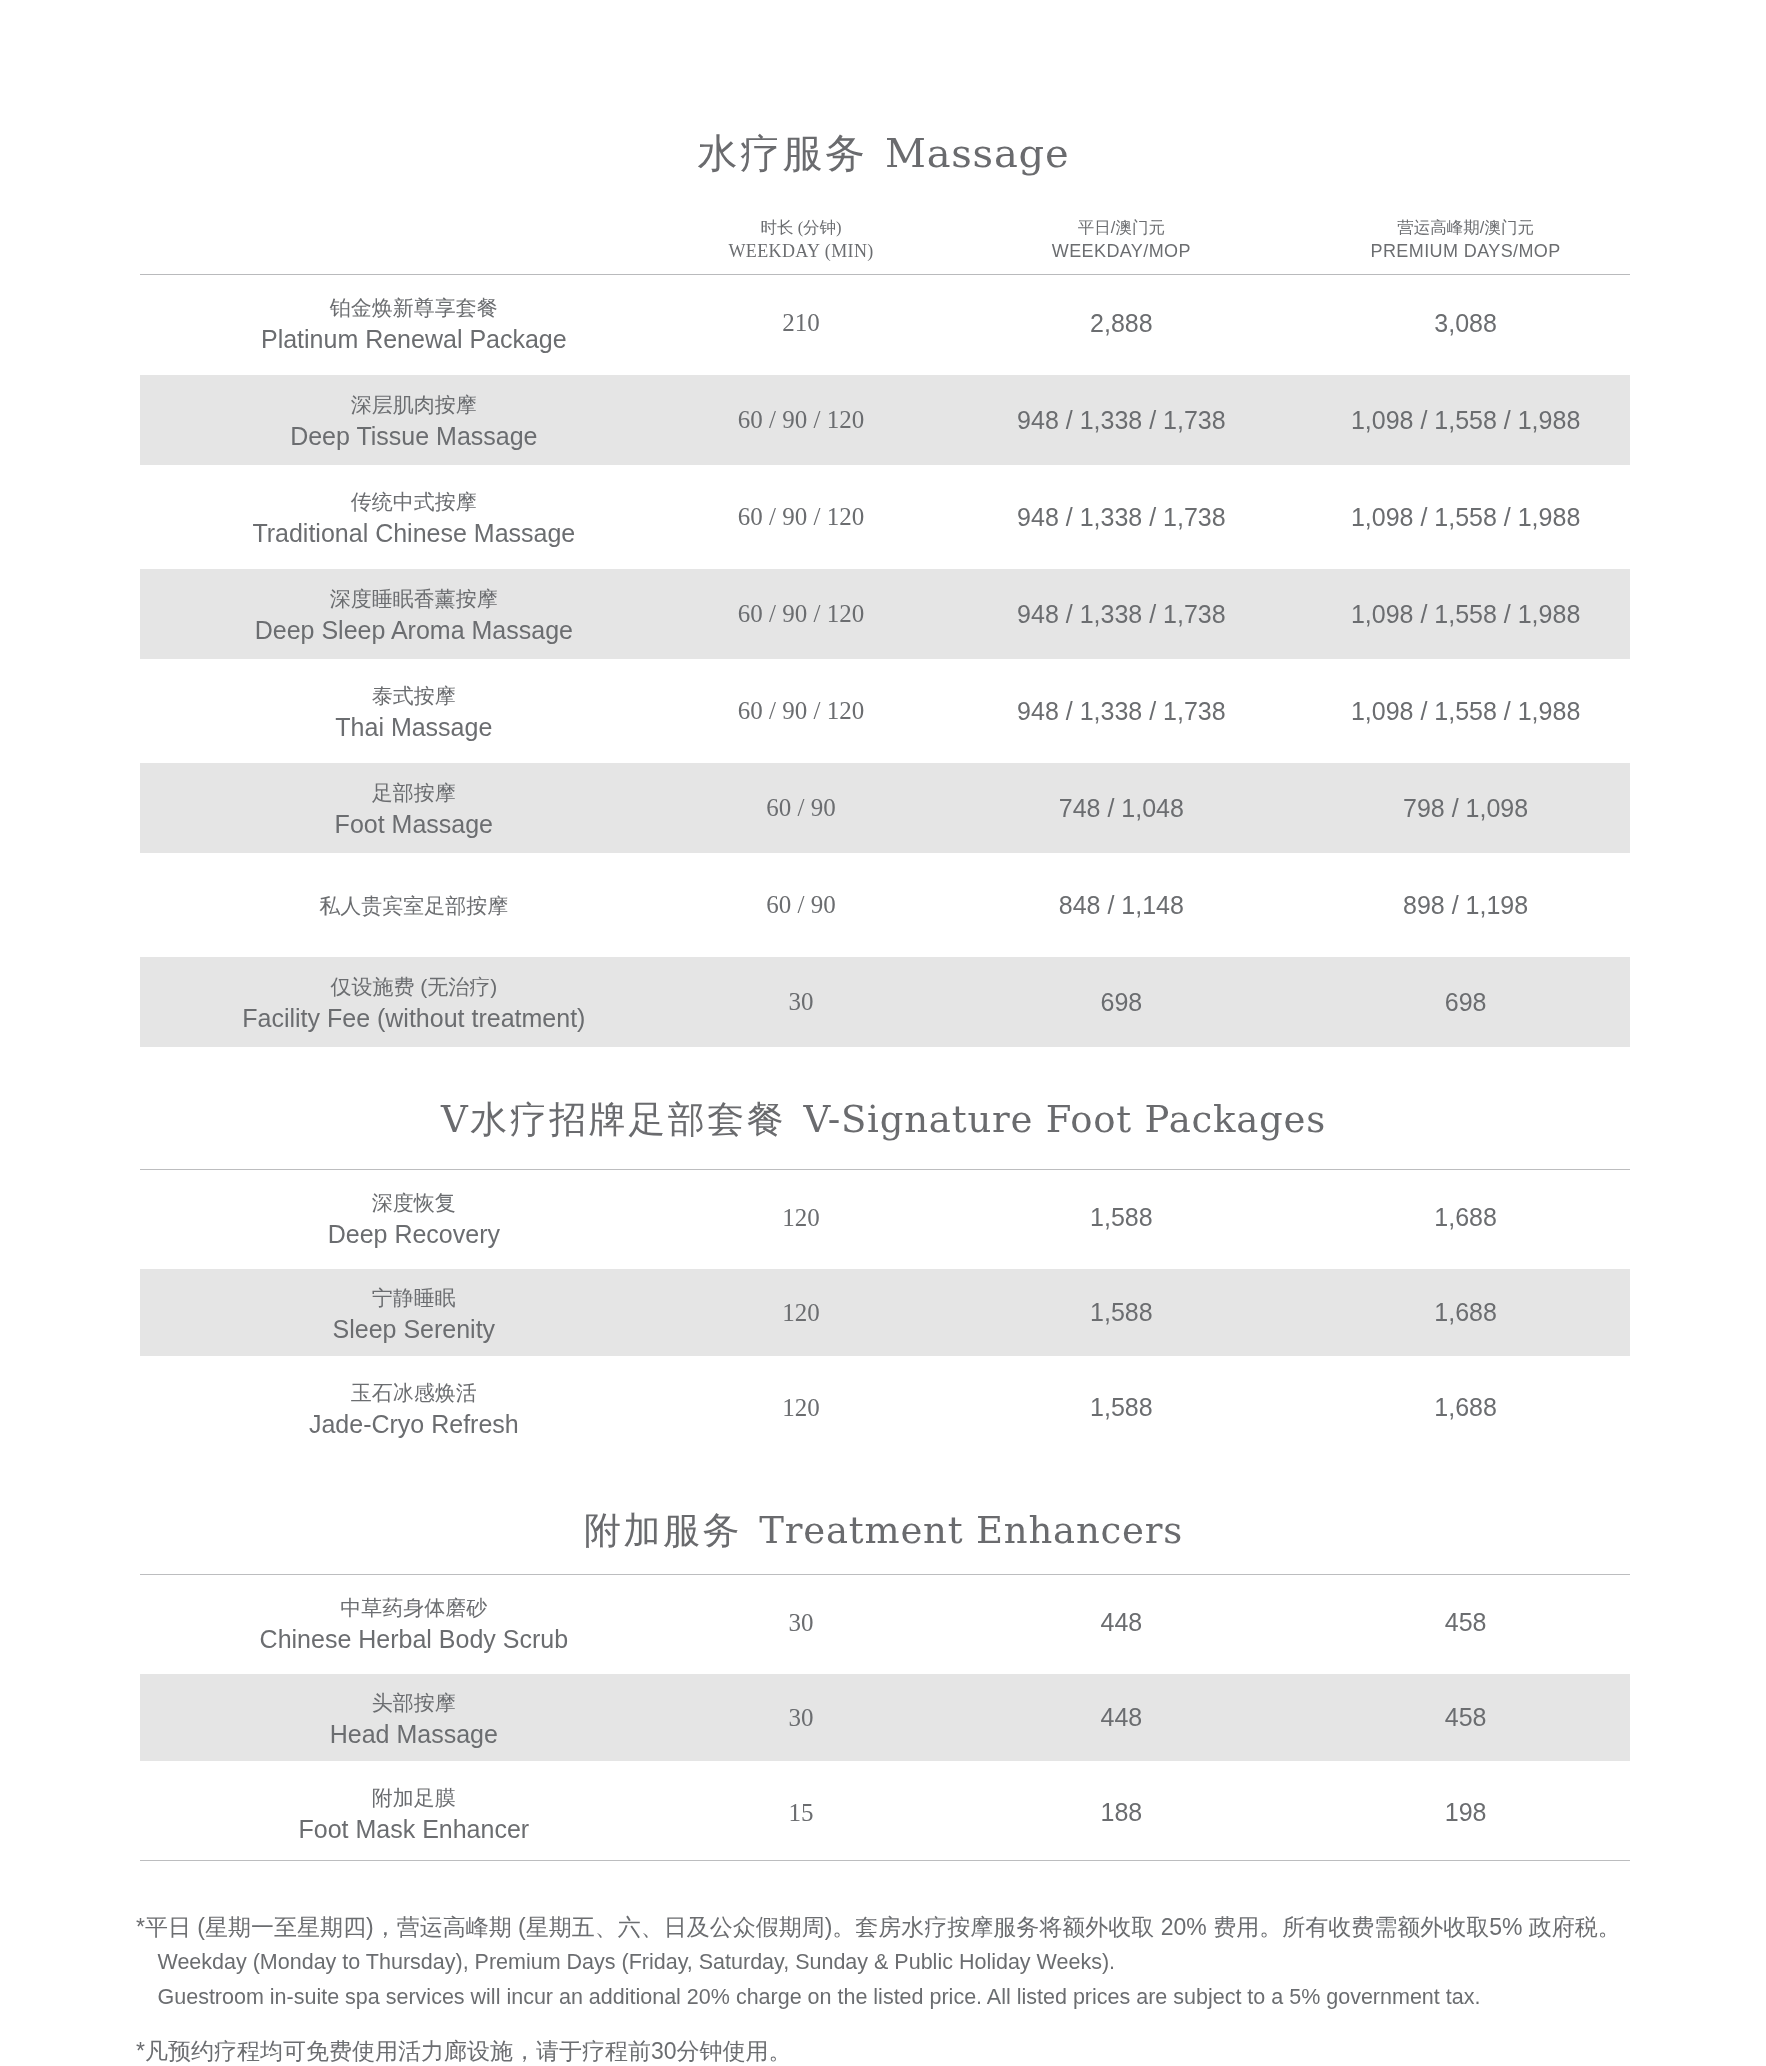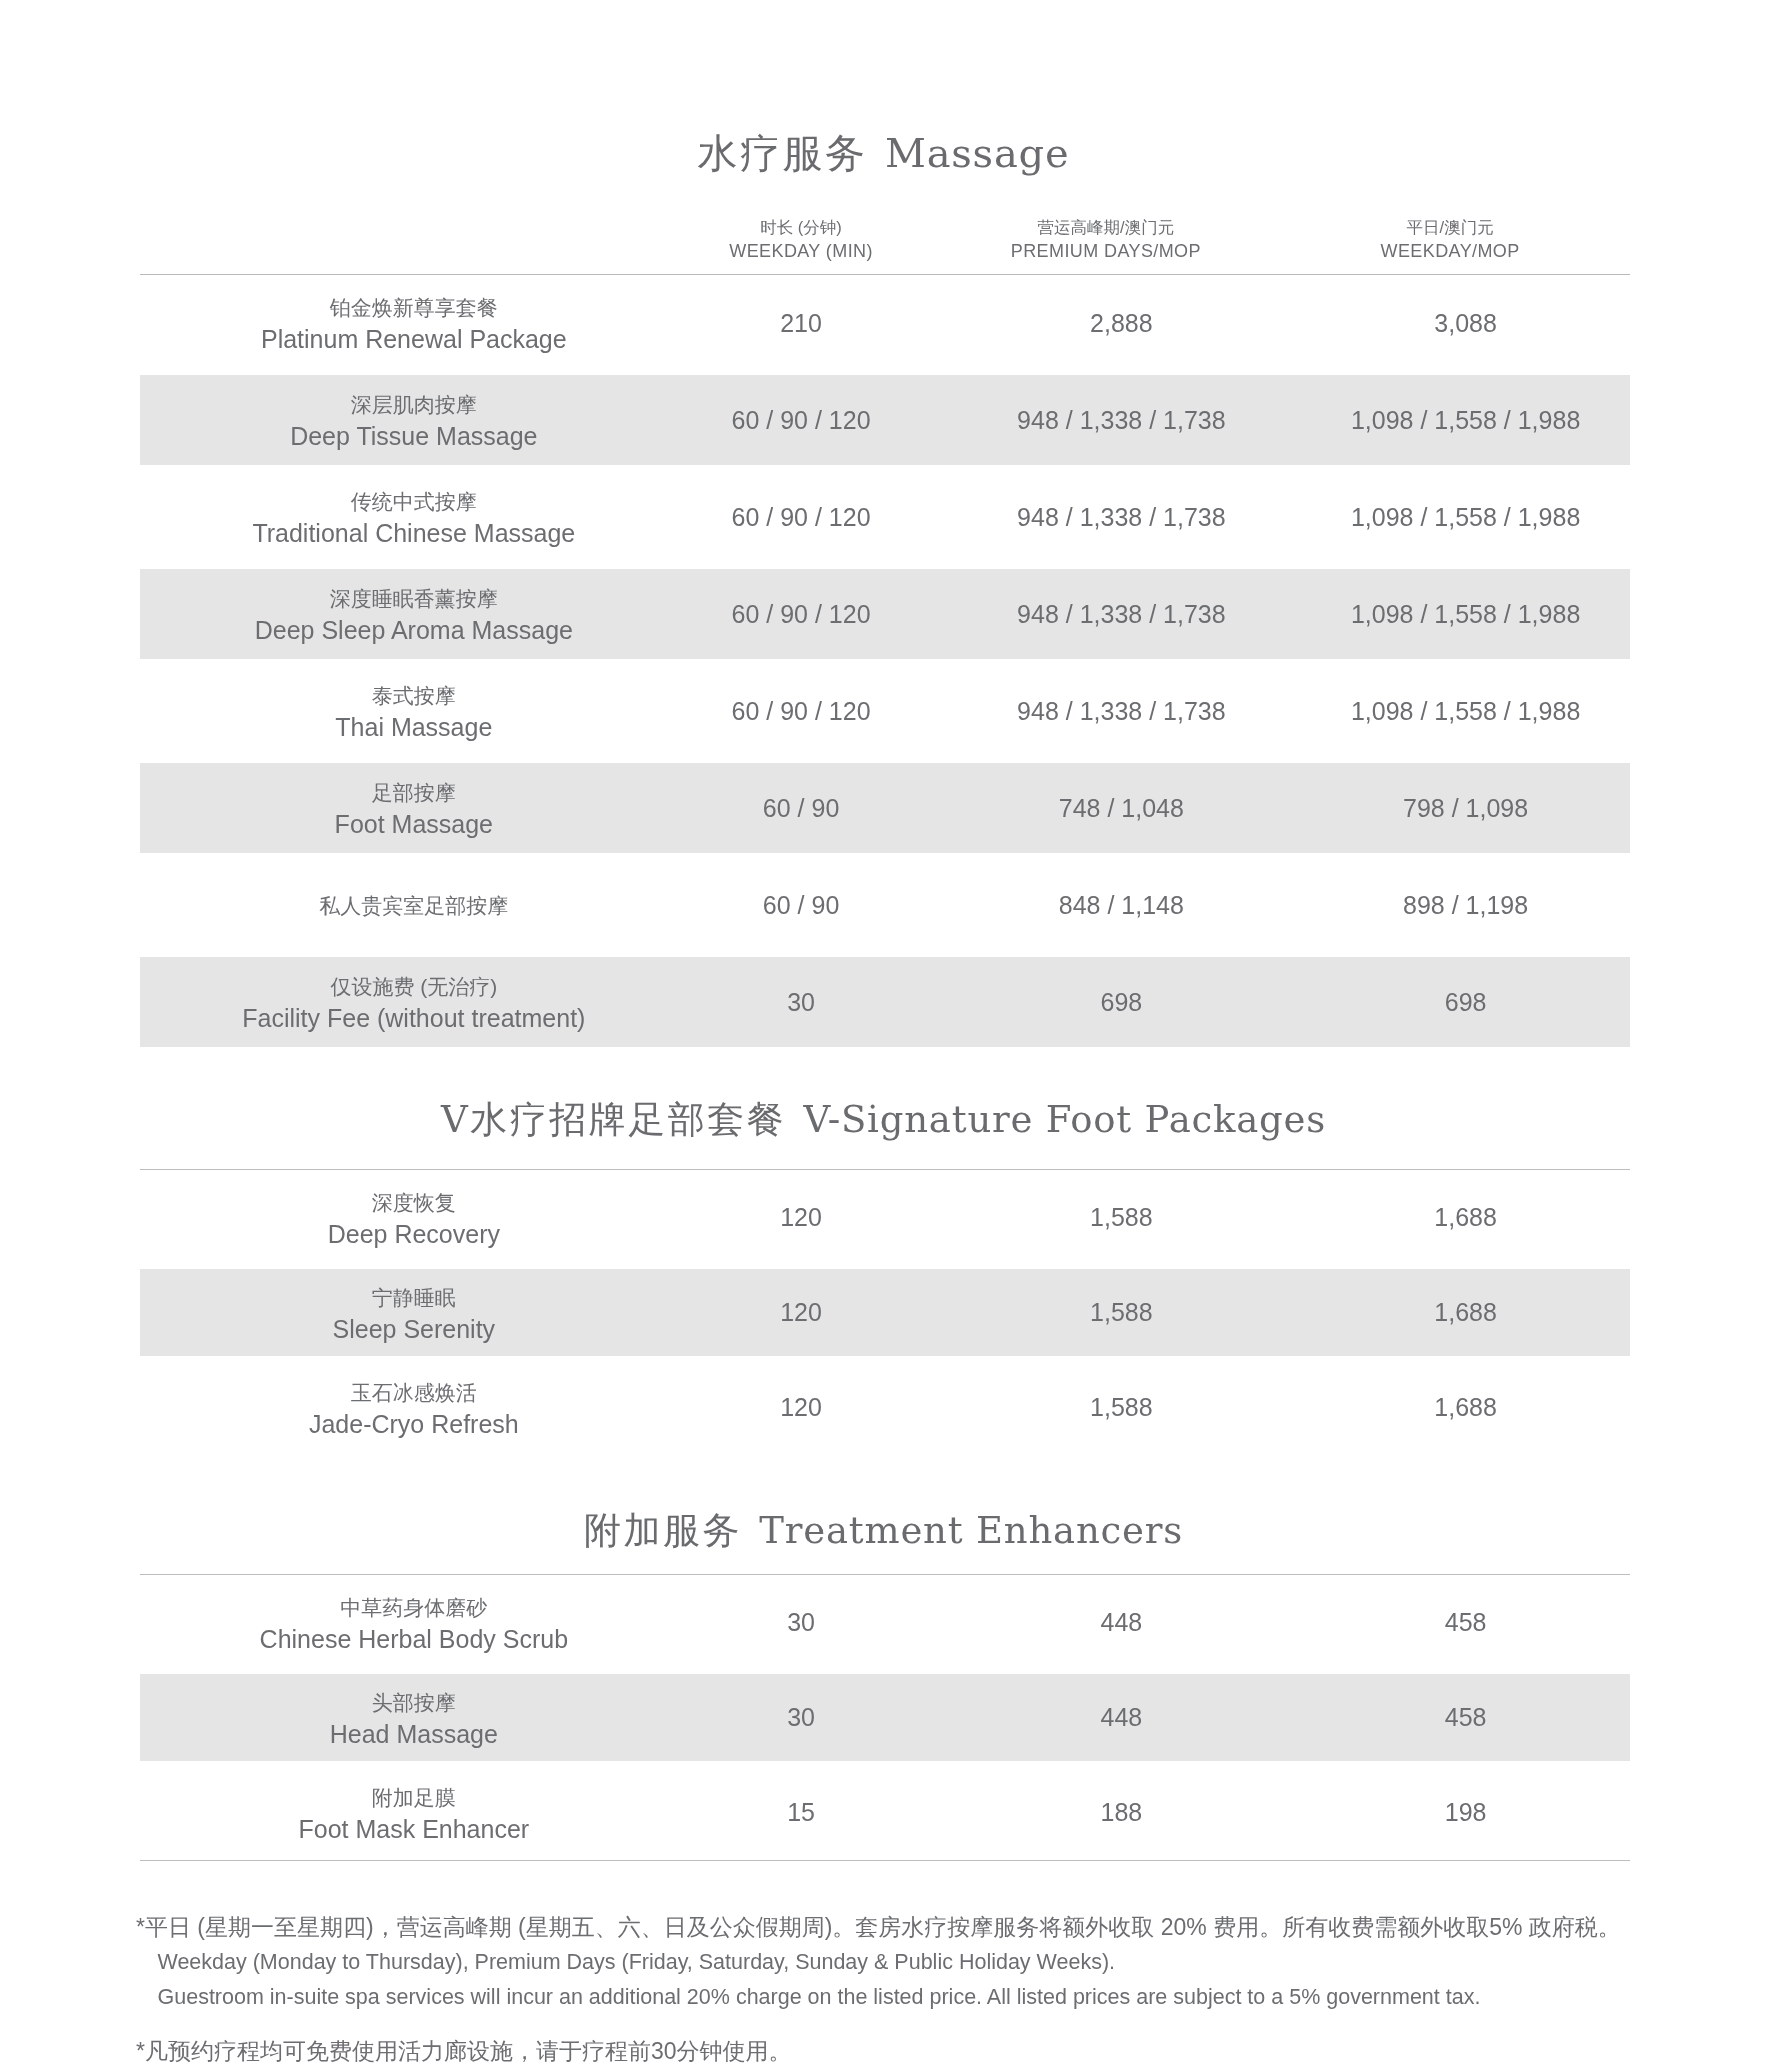--- a/index.html
+++ b/index.html
@@ -32,21 +32,21 @@
   .thead{
     display:flex;align-items:flex-end;
     height:69px;padding-bottom:10.7px;
     border-bottom:1.2px solid #b9babc;
     box-sizing:content-box;
   }
   .h-cell{text-align:center;}
   .h-zh{font-size:16.5px;line-height:23px;}
   .h-en{font-size:18px;line-height:24px;letter-spacing:0.4px;}
   .c-name{width:521px;box-sizing:border-box;text-align:left;padding-left:27px;}
-  .c-dur{width:281px;}
+  .c-dur{width:281px;font-family:Liberation Serif, serif;}
   .c-wk{width:360px;}
   .c-pr{width:329px;}
   .row{display:flex;align-items:center;height:97px;box-sizing:border-box;}
   .compact .row{height:95px;}
   .row.shaded{
     background:#e5e5e5;
     background-clip:content-box;
     padding:3.7px 0;
   }
   .cell{font-size:25px;text-align:center;color:#6b6d70;}
@@ -70,27 +70,27 @@
     <span class="t-zh">水疗服务</span><span class="t-en">Massage</span>
   </div>
 
   <div id="table1" class="tbl">
     <div class="thead">
       <div class="h-cell c-name"></div>
       <div class="h-cell c-dur">
         <div class="h-zh">时长 (分钟)</div>
         <div class="h-en">WEEKDAY (MIN)</div>
       </div>
+      <div class="h-cell c-wk">
+        <div class="h-zh">平日/澳门元</div>
+        <div class="h-en">WEEKDAY/MOP</div>
+      </div>
       <div class="h-cell c-pr">
         <div class="h-zh">营运高峰期/澳门元</div>
         <div class="h-en">PREMIUM DAYS/MOP</div>
-      </div>
-      <div class="h-cell c-wk">
-        <div class="h-zh">平日/澳门元</div>
-        <div class="h-en">WEEKDAY/MOP</div>
       </div>
     </div>
     <div class="tbody">
         <div class="row">
           <div class="cell c-name">
             <div class="name-zh">铂金焕新尊享套餐</div>
             <div class="name-en">Platinum Renewal Package</div>
           </div>
           <div class="cell c-dur">210</div>
           <div class="cell c-wk">2,888</div>

